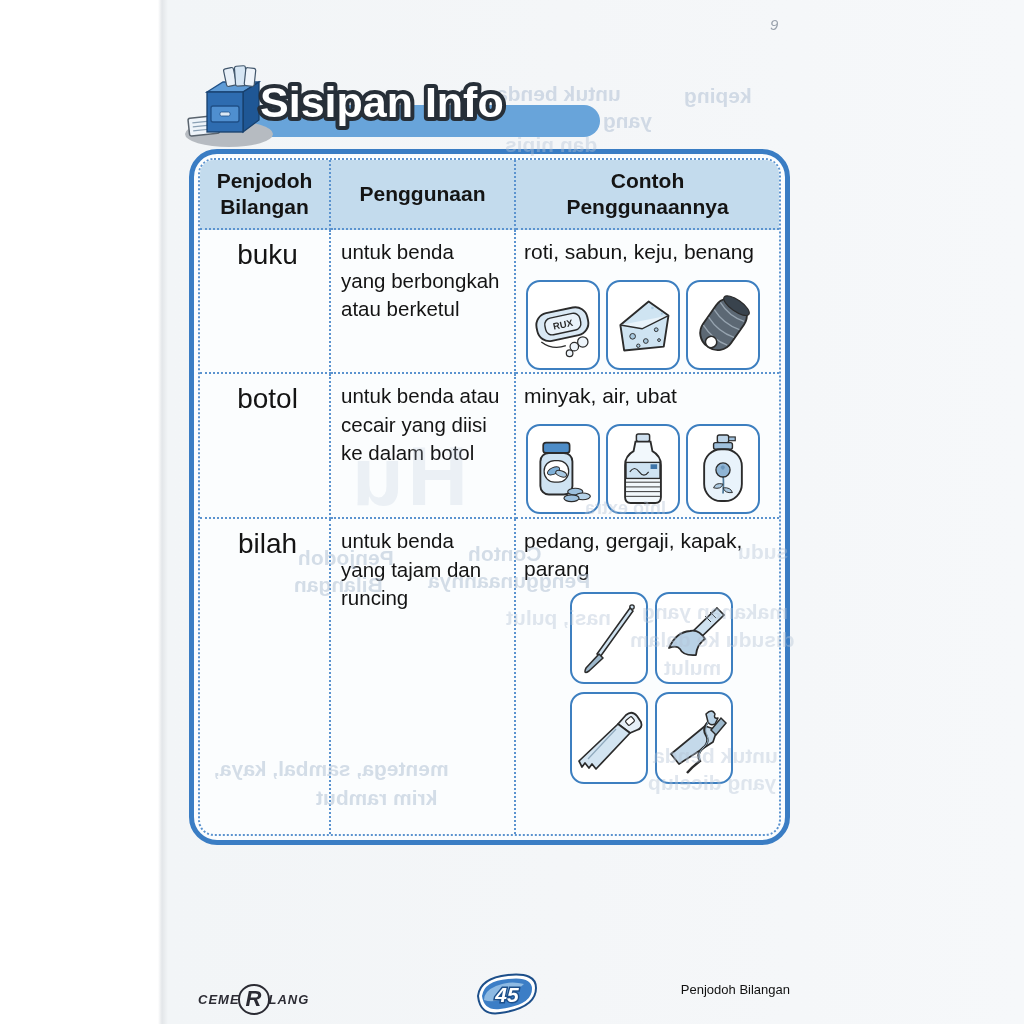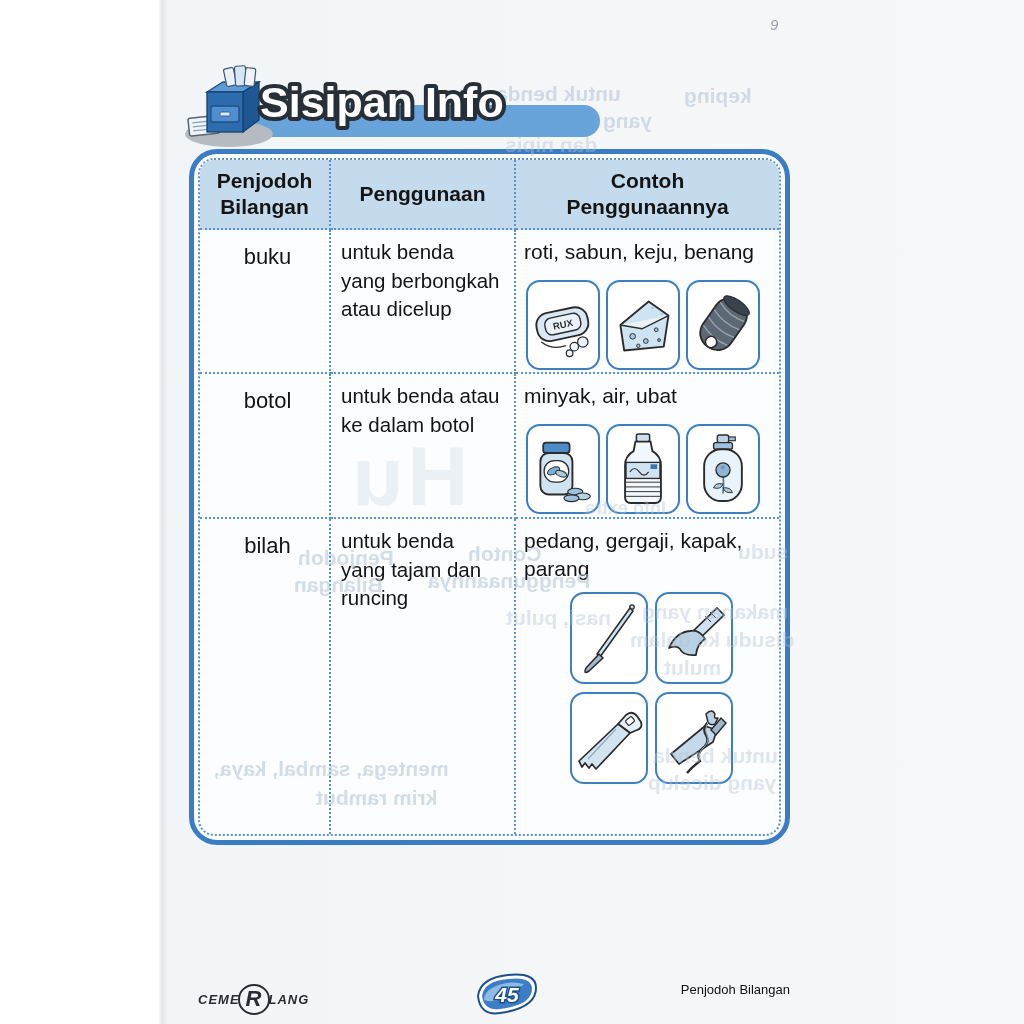--- a/index.html
+++ b/index.html
@@ -33,21 +33,21 @@
     border:2px dotted #5b93cf; border-radius:16px; overflow:hidden;
   }
   .cell { padding:6px 4px 0 10px; color:#141414; }
   .cell.c1, .cell.c2 { border-right:2px dotted #5b93cf; }
   .cell.rh, .cell.r1, .cell.r2 { border-bottom:2px dotted #5b93cf; }
   .cell.rh {
     background:#c3dbed; display:flex; flex-direction:column;
     align-items:center; justify-content:center; text-align:center;
     font-weight:bold; font-size:21px; line-height:1.25; padding:0 2px;
   }
-  .term { text-align:center; font-size:22px; padding-top:14px; }
+  .term { text-align:center; font-size:28px; padding-top:9px; }
   .usage { font-size:20.5px; line-height:1.4; padding-top:8px; }
   .examples { font-size:21px; line-height:1.35; padding:8px 0 0 8px; }
   .ex-row { display:flex; gap:6px; margin-left:2px; margin-top:14px; }
   .ex-grid {
     display:grid; grid-template-columns:78px 78px; gap:8px 7px;
     margin-left:46px; margin-top:8px;
   }
   .ex-box {
     width:74px; height:90px; border:2.5px solid #3d7fc0; border-radius:14px;
     background:#ffffff; display:flex; align-items:center; justify-content:center;
@@ -146,21 +146,21 @@
       </div>
       <div class="cell rh">
         <span>Contoh</span>
         <span>Penggunaannya</span>
       </div>
 
       <div class="cell r1 c1 term">buku</div>
       <div class="cell r1 c2 usage">
         <div>untuk benda</div>
         <div>yang berbongkah</div>
-        <div>atau dicelup</div>
+        <div>atau berketul</div>
       </div>
       <div class="cell r1 examples">
         <div>roti, sabun, keju, benang</div>
         <div class="ex-row">
           <div class="ex-box">
             <svg width="66" height="80" viewBox="0 0 70 80">
               <path d="M12,58 q12,9 26,4" fill="none" stroke="#2b2b2b" stroke-width="1.4"></path>
               <g transform="rotate(-12 35 40)">
                 <rect x="7" y="24" width="55" height="30" rx="13" fill="#d9e8f4" stroke="#2b2b2b" stroke-width="2"></rect>
                 <rect x="16" y="30" width="38" height="18" rx="7" fill="#e9f2fa" stroke="#2b2b2b" stroke-width="1.5"></rect>
@@ -193,20 +193,21 @@
                 <circle cx="35" cy="62" r="6" fill="#ffffff" stroke="#2b2b2b" stroke-width="1.6"></circle>
               </g>
             </svg>
           </div>
         </div>
       </div>
 
       <div class="cell r2 c1 term">botol</div>
       <div class="cell r2 c2 usage">
         <div>untuk benda atau</div>
+        <div>cecair yang diisi</div>
         <div>ke dalam botol</div>
       </div>
       <div class="cell r2 examples">
         <div>minyak, air, ubat</div>
         <div class="ex-row">
           <div class="ex-box">
             <svg width="66" height="80" viewBox="0 0 70 80">
               <rect x="14" y="12" width="28" height="11" rx="3" fill="#4d8cc7" stroke="#2b2b2b" stroke-width="1.8"></rect>
               <rect x="11" y="23" width="34" height="44" rx="9" fill="#cfe3f2" stroke="#2b2b2b" stroke-width="2"></rect>
               <rect x="15" y="31" width="26" height="23" rx="11" fill="#ffffff" stroke="#2b2b2b" stroke-width="1.3"></rect>

